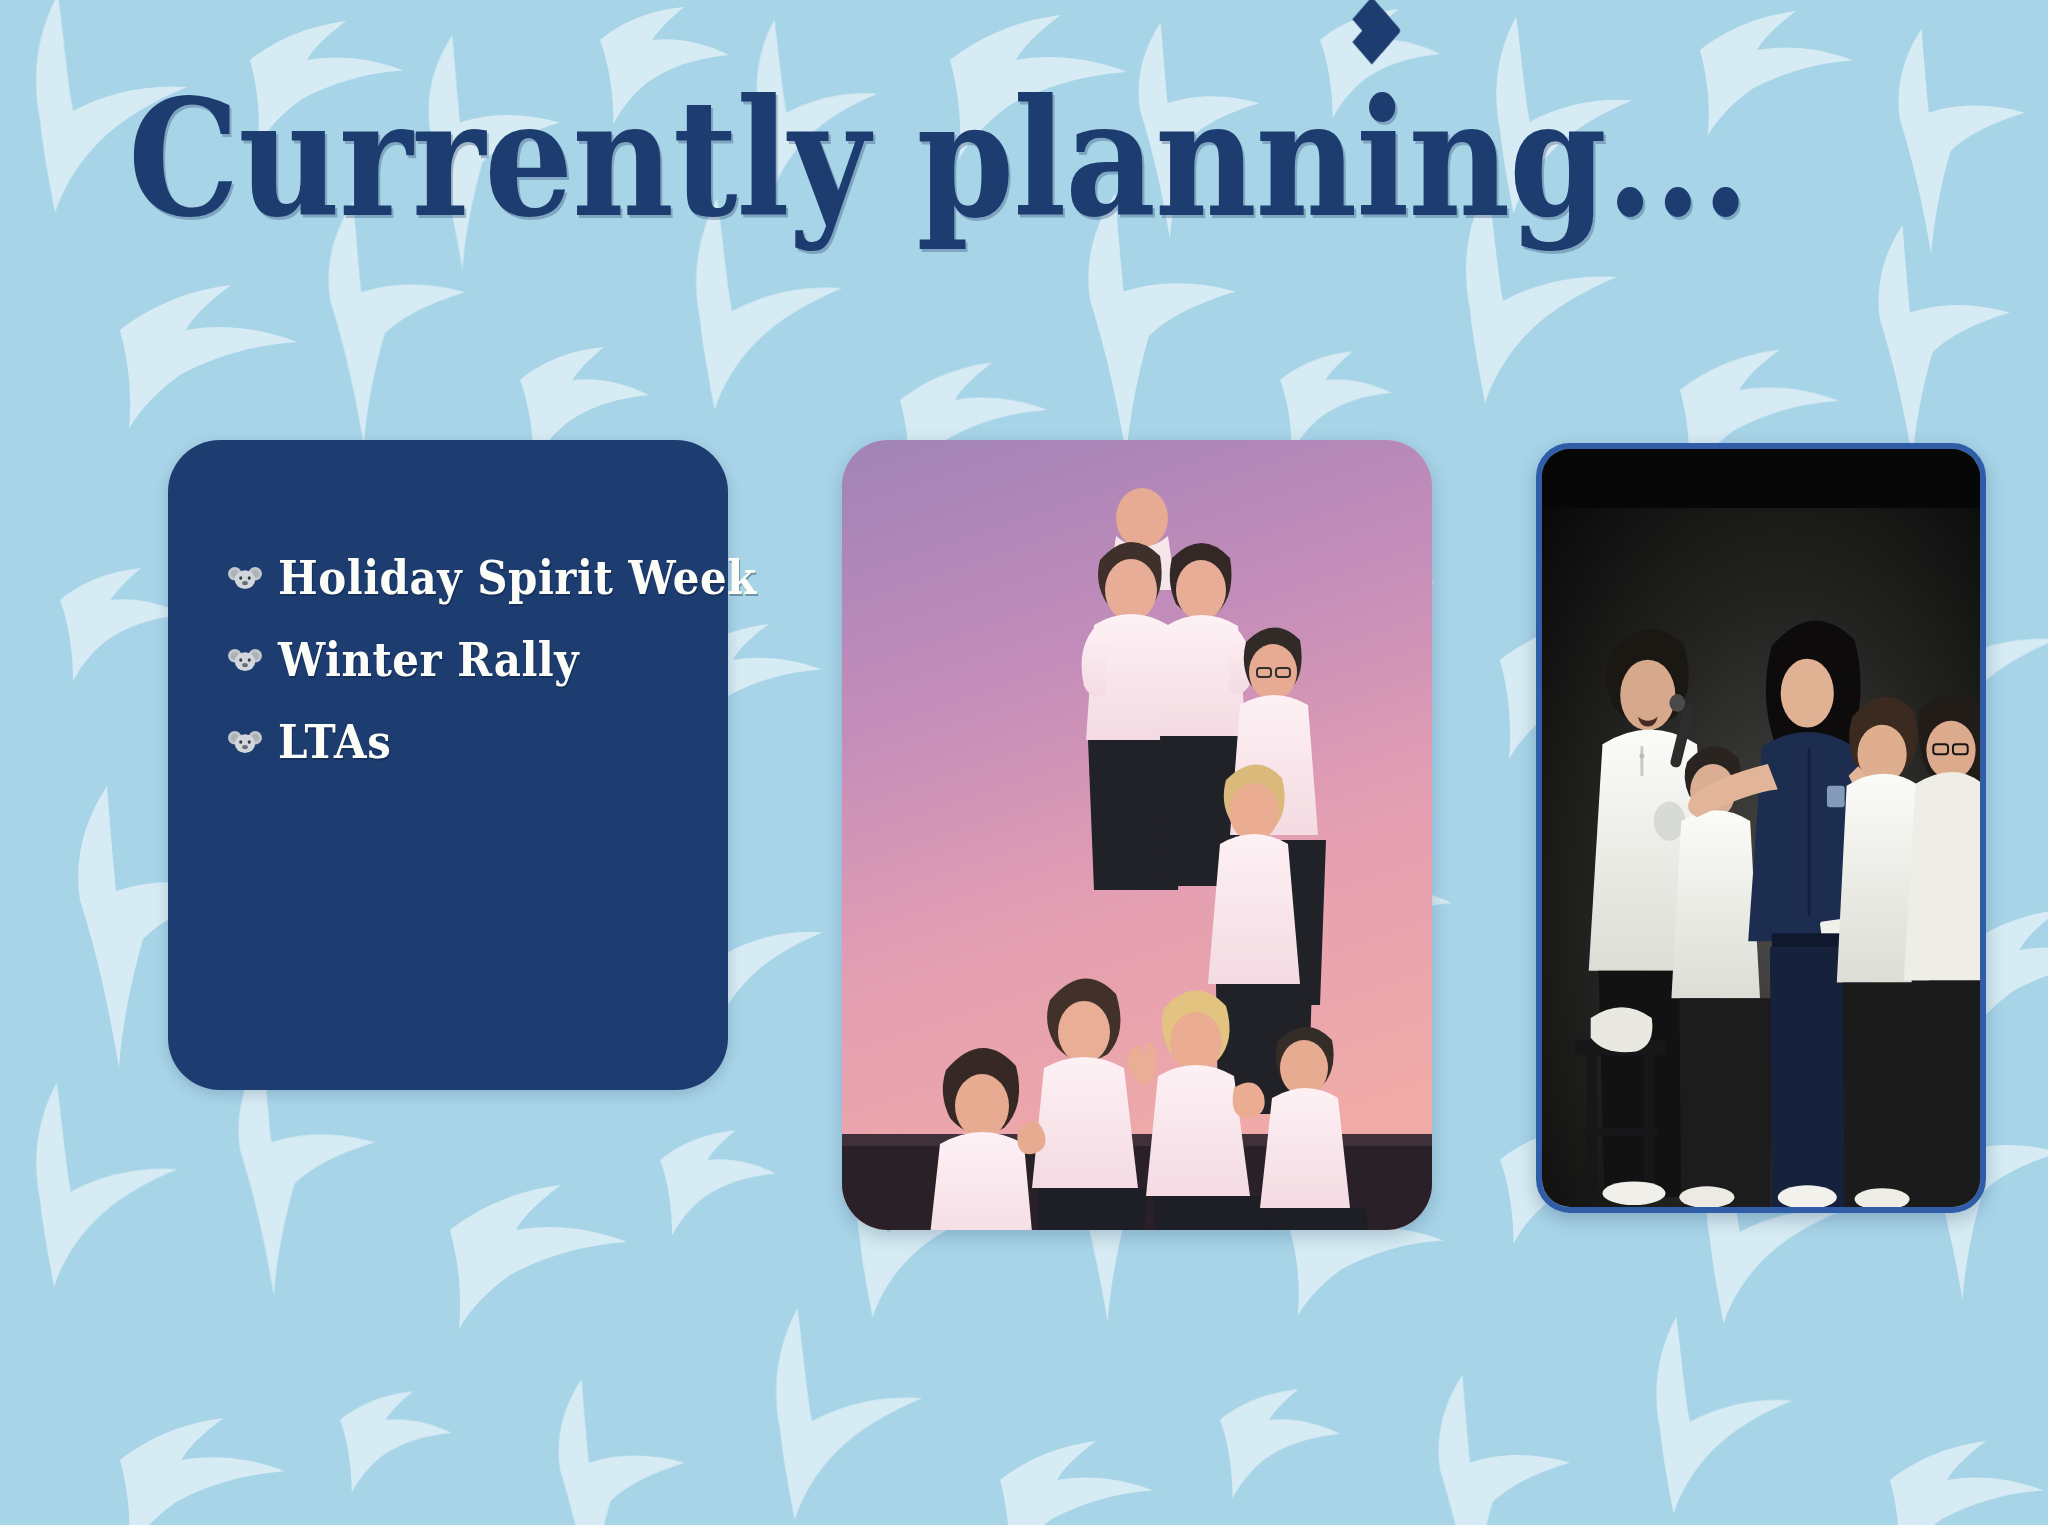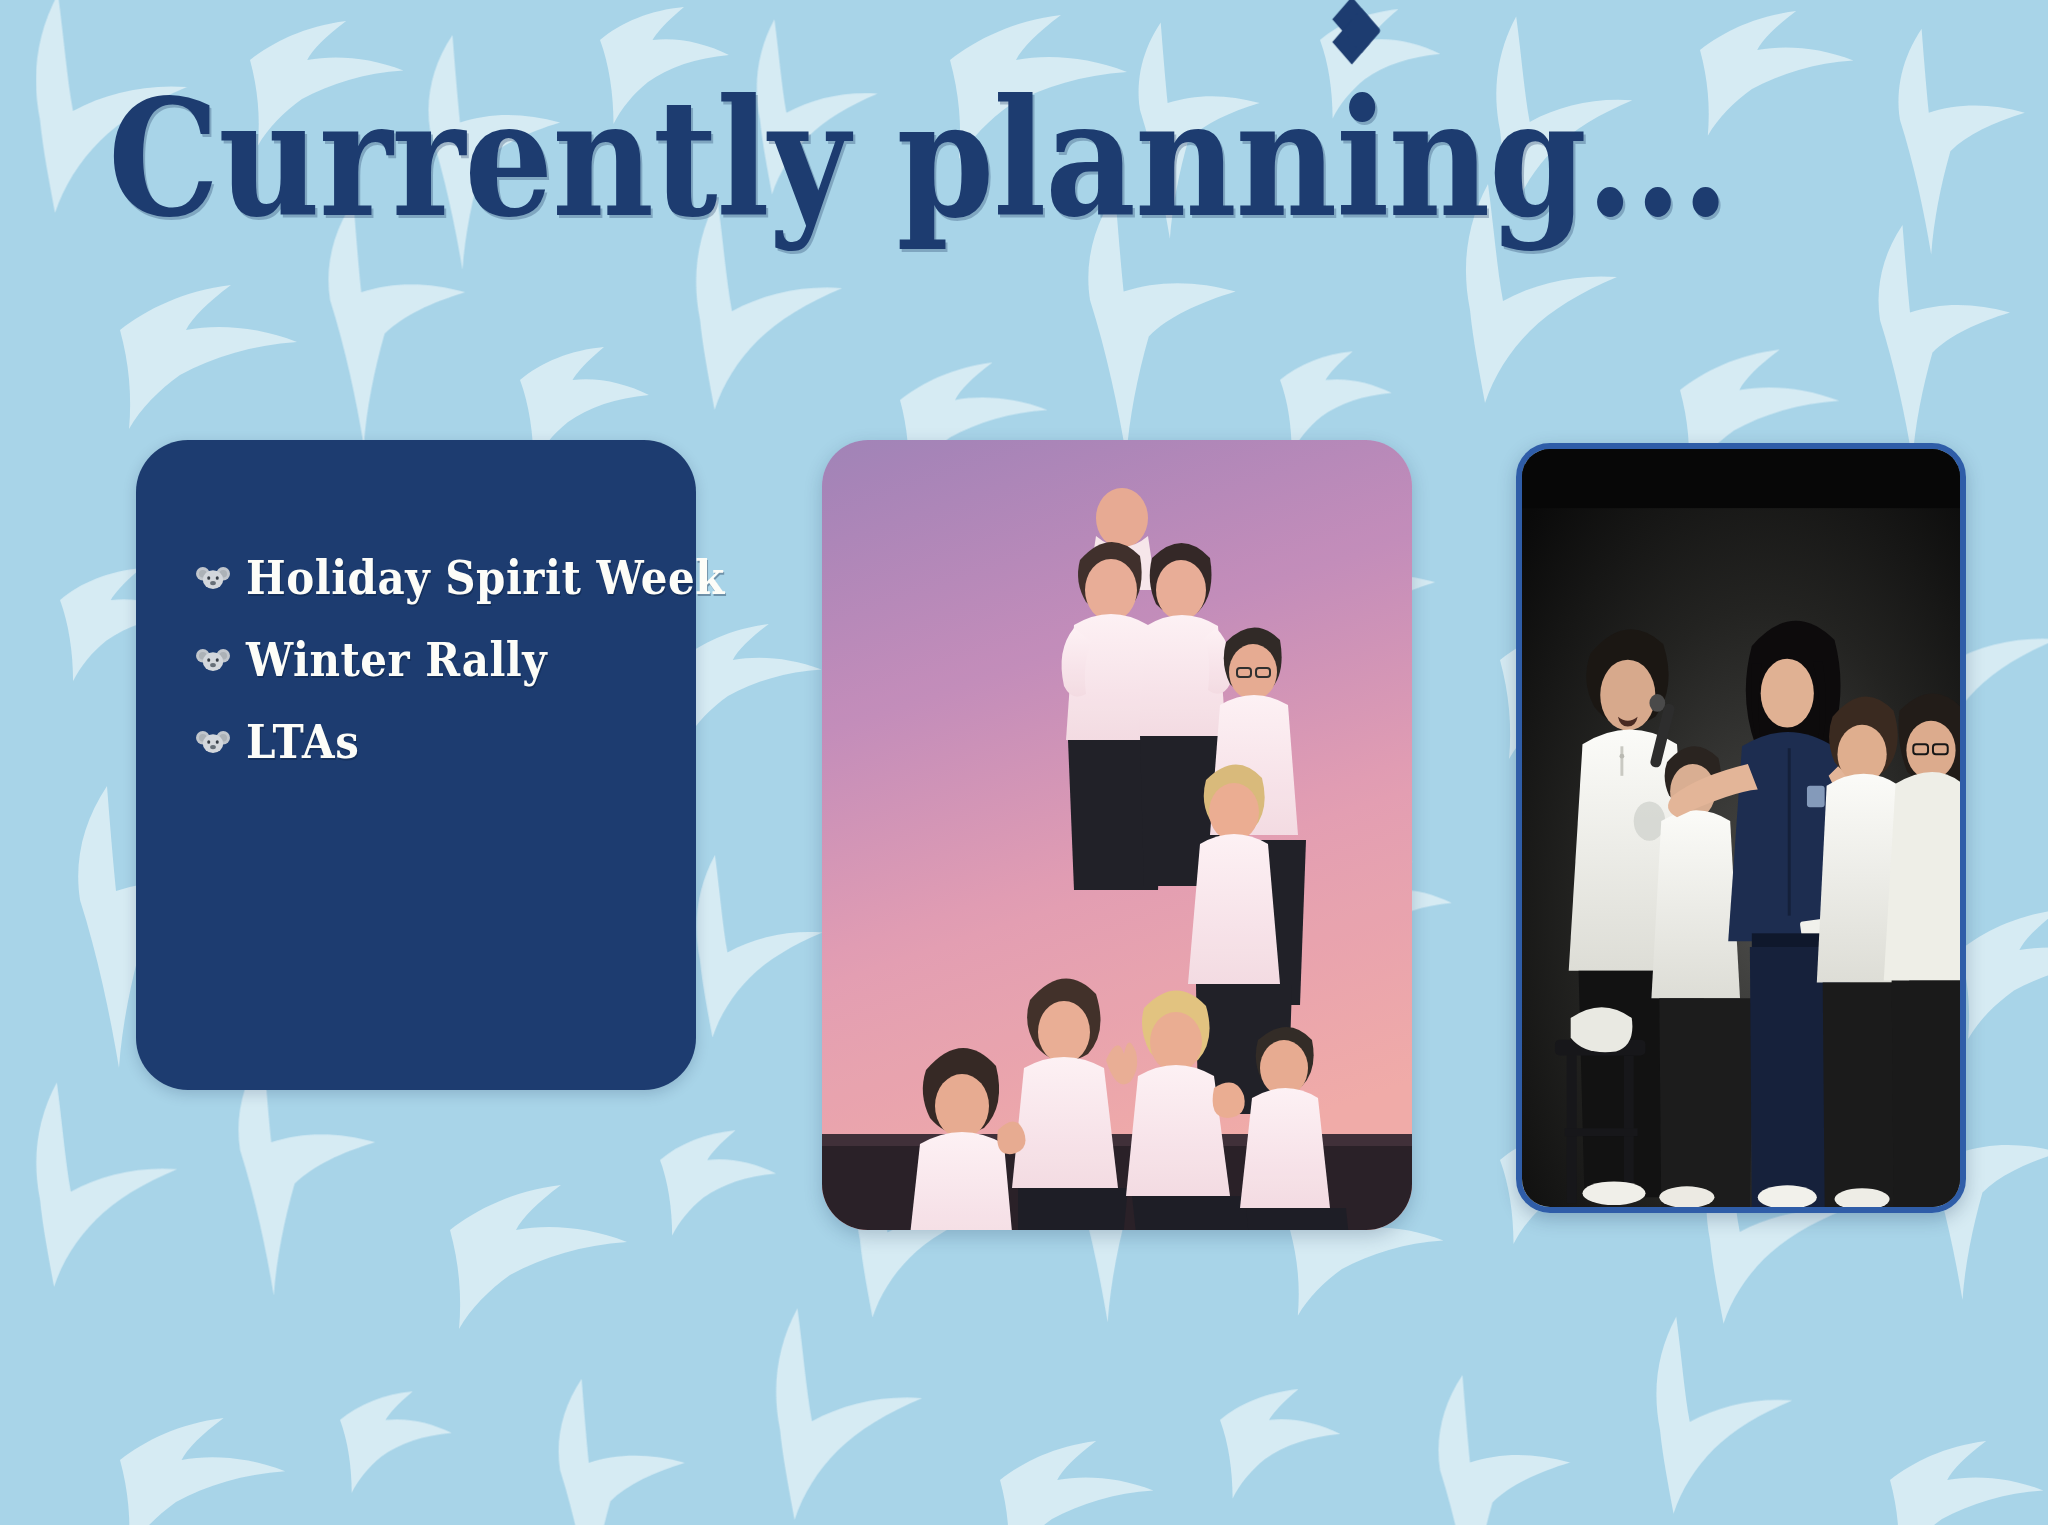--- a/index.html
+++ b/index.html
@@ -7,21 +7,21 @@
   body {
     font-family:"Liberation Sans", sans-serif;
     background:#a8d4e8;
     position:relative;
   }
 
   
   #bird-layer { position:absolute; inset:0; width:2048px; height:1525px; z-index:0; }
 
   
-  .slide { position:absolute; inset:0; z-index:2; }
+  .slide { position:absolute; inset:0; z-index:2;margin-left:20px; }
 
   
   #title {
     position:absolute;
     left:108px; top:78px;
     width:1300px;
     color:#1d3c70;
     font-family:"DejaVu Serif", serif;
     font-weight:bold;
     font-size:132px;
@@ -47,21 +47,21 @@
     content:"";
     position:absolute;
     left:50%; top:-0.30em;
     transform:translateX(-50%);
     width:.26em; height:.26em;
   }
 
   
   #list-card {
     position:absolute;
-    left:136px; top:440px;
+    left:148px; top:440px;
     width:560px; height:650px;
     background:#1d3c70;
     border-radius:52px;
     padding:110px 0 0 60px;
     box-shadow:0 4px 14px rgba(10,30,65,.18);
   }
   .bullet-row {
     display:flex;
     align-items:center;
     gap:16px;

